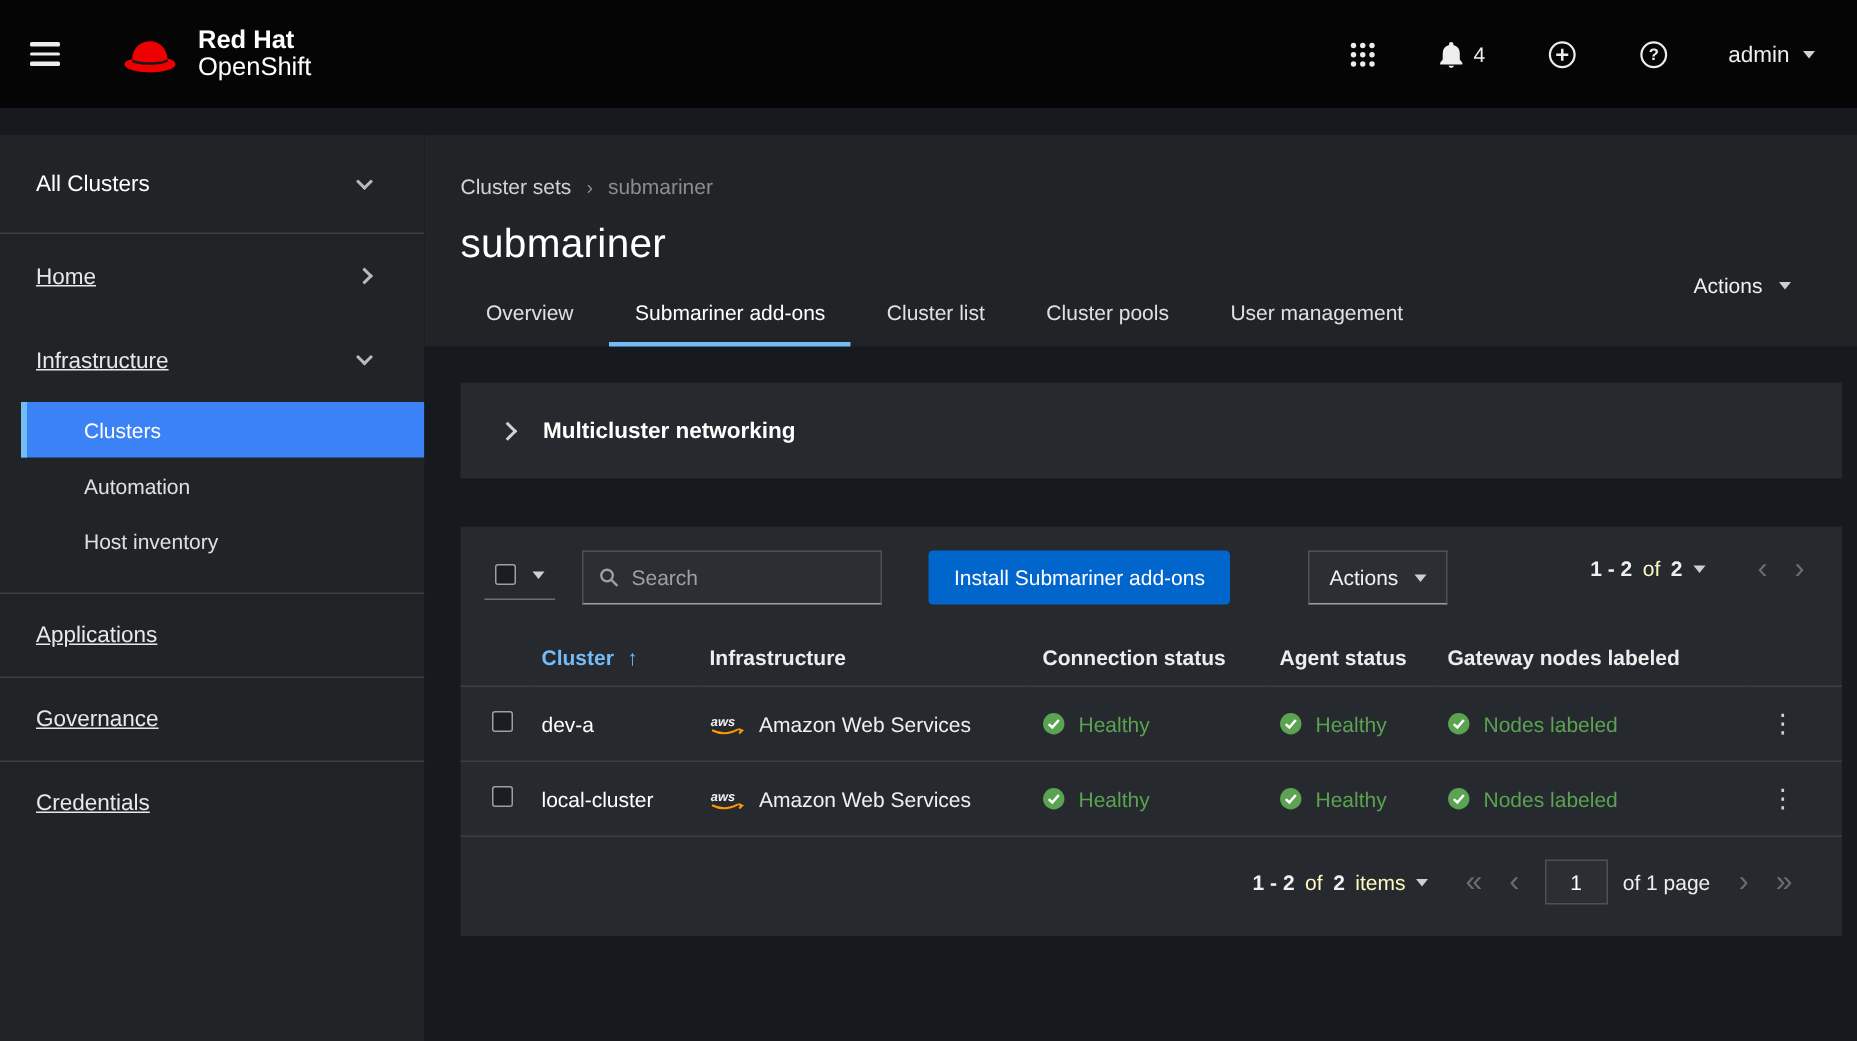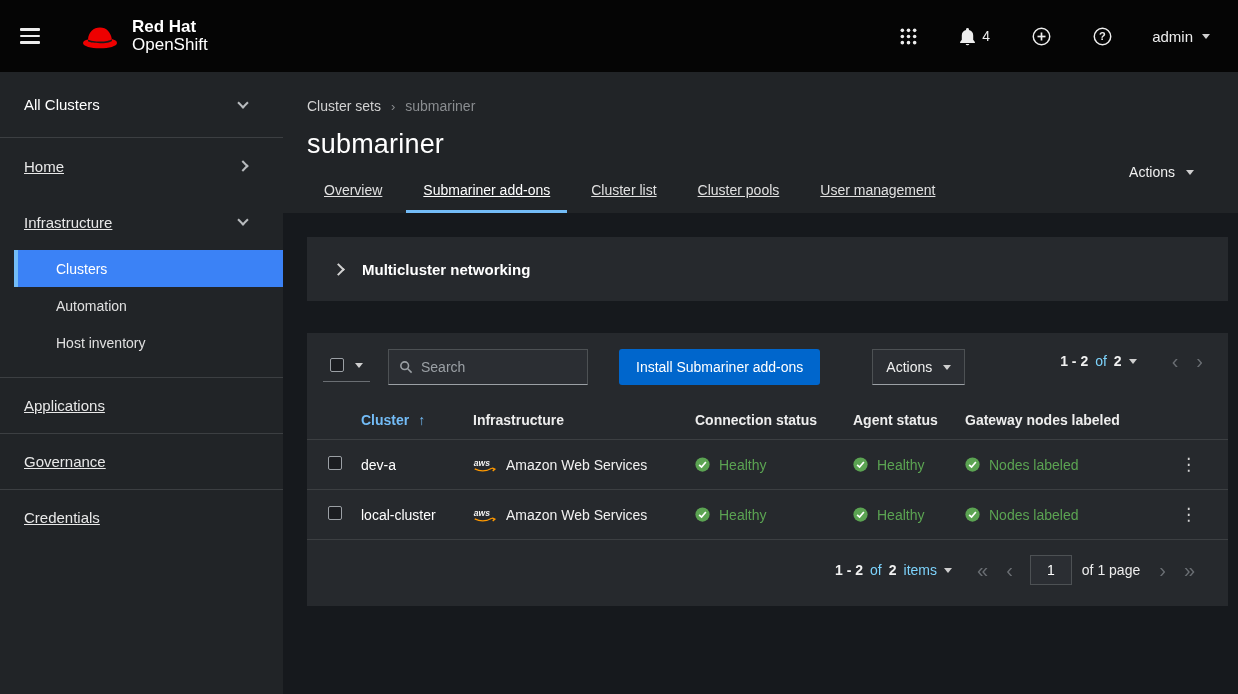--- a/index.html
+++ b/index.html
@@ -30,42 +30,42 @@
   .mast-right{margin-left:auto;display:flex;align-items:center;gap:38px;}
   .icon-btn{background:none;border:none;cursor:pointer;display:flex;align-items:center;gap:6px;color:#ededed;font-size:14px;padding:2px;}
   .user-menu{background:none;border:none;cursor:pointer;display:flex;align-items:center;gap:9px;color:#ededed;font-size:15px;font-family:inherit;}
 
   
   .caret{width:0;height:0;border-left:4px solid transparent;border-right:4px solid transparent;border-top:5px solid #cfcfcf;display:inline-block;}
   .chev{width:8px;height:8px;border-right:2px solid #b8bbbe;border-bottom:2px solid #b8bbbe;display:inline-block;transform:rotate(45deg);margin-top:-4px;}
   .chev.right{transform:rotate(-45deg);margin-top:0;}
 
   
-  .layout{flex:1;display:flex;min-height:0;}
+  .layout{flex:1;display:flex;min-height:0;margin-top:18px;}
 
   
   .sidebar{flex:0 0 283px;background:var(--panel-bg);display:flex;flex-direction:column;overflow:hidden;}
   .perspective{height:66px;display:flex;align-items:center;justify-content:space-between;padding:0 36px 0 24px;border-bottom:1px solid var(--border);cursor:pointer;font-size:15px;color:#fff;}
   .nav-item{height:56px;display:flex;align-items:center;justify-content:space-between;padding:0 36px 0 24px;cursor:pointer;font-size:15px;color:#e8e8e8;text-decoration:underline;}
   .nav-item.sep{border-top:1px solid var(--border);}
   .subnav{margin-bottom:16px;}
   .subnav-item{height:37px;display:flex;align-items:center;margin-left:14px;border-left:4px solid transparent;padding-left:38px;font-size:14px;color:#e0e0e0;cursor:pointer;}
   .subnav-item.current{border-left-color:var(--link-blue);background:#3b82f6;color:#fff;}
 
   
   .main{flex:1;display:flex;flex-direction:column;min-width:0;background:var(--page-bg);}
   .page-header{background:var(--panel-bg);padding:26px 28px 0 24px;position:relative;}
   .breadcrumb{display:flex;align-items:center;gap:10px;font-size:14px;margin-bottom:15px;}
   .breadcrumb a{color:#d2d2d2;text-decoration:none;cursor:pointer;}
   .bc-sep{color:#8a8d90;font-size:13px;}
   .bc-current{color:#8a8d90;}
   .page-title{font-size:27px;font-weight:400;color:#fff;margin-bottom:13px;letter-spacing:.2px;}
   .page-actions{position:absolute;right:44px;top:92px;display:flex;align-items:center;gap:11px;cursor:pointer;font-size:14px;color:#f0f0f0;background:none;border:none;font-family:inherit;}
   .tabs{display:flex;}
-  .tab{padding:9px 17px 12px;font-size:14px;color:#e0e0e0;cursor:pointer;border-bottom:3px solid transparent;white-space:nowrap;text-decoration:underline;}
+  .tab{padding:9px 17px 12px;font-size:14px;color:#e0e0e0;cursor:pointer;border-bottom:3px solid transparent;white-space:nowrap;}
   .tab.active{color:#fff;border-bottom-color:var(--link-blue);}
   .tab + .tab{margin-left:7px;}
 
   .content{flex:1;padding:24px 10px 0 24px;overflow:hidden;}
   .card{background:var(--card-bg);}
   .expand-card{height:64px;display:flex;align-items:center;gap:19px;padding:0 27px;margin-bottom:32px;cursor:pointer;}
   .expand-chev{width:9px;height:9px;border-right:2px solid #d2d2d2;border-bottom:2px solid #d2d2d2;transform:rotate(-45deg);display:inline-block;}
   .section-title{font-size:15px;font-weight:700;color:#fff;}
 
   
@@ -73,21 +73,21 @@
   .bulk-select{display:flex;align-items:center;gap:11px;padding:9px 7px;border-bottom:1px solid #6a6e73;cursor:pointer;background:none;border-top:none;border-left:none;border-right:none;}
   .checkbox{width:14px;height:14px;border:1px solid #9ba0a5;background:#1b1d21;border-radius:2px;display:inline-block;cursor:pointer;}
   .searchbox{display:flex;align-items:center;gap:8px;width:200px;height:36px;background:#2b2e33;border:1px solid #4d5154;border-bottom-color:#9ba0a5;padding:0 10px;margin-left:18px;}
   .searchbox input{flex:1;background:none;border:none;outline:none;color:#fff;font-size:14px;font-family:inherit;min-width:0;}
   .searchbox input::placeholder{color:#9ba0a5;}
   .btn-primary{height:36px;padding:0 17px;background:var(--blue);color:#fff;border:none;border-radius:3px;font-size:14px;cursor:pointer;margin-left:31px;font-family:inherit;}
   .actions-toggle{display:flex;align-items:center;gap:11px;height:36px;padding:0 13px;border:1px solid #4d5154;border-bottom-color:#9ba0a5;background:#2b2e33;cursor:pointer;margin-left:52px;color:#f0f0f0;font-size:14px;font-family:inherit;}
   .pagination-top{margin-left:auto;display:flex;align-items:center;}
   .pag-summary{display:flex;align-items:center;gap:7px;background:none;border:none;color:#f0f0f0;font-size:14px;cursor:pointer;font-family:inherit;}
   .pag-summary b{font-weight:700;}
-  .dim{color:#7dd3fc;font-weight:400;}
+  .dim{color:#fef9c3;font-weight:400;}
   .nav-arrow{background:none;border:none;color:#6a6e73;font-size:20px;cursor:pointer;padding:2px 9px;line-height:1;font-family:inherit;}
   .pagination-top .nav-arrow.first{margin-left:26px;}
 
   
   table{width:100%;border-collapse:collapse;}
   th,td{text-align:left;padding:11px 8px;font-size:14px;}
   thead th{color:#ededed;font-weight:700;border-bottom:1px solid var(--border);}
   tbody td{border-bottom:1px solid var(--border);height:50px;}
   .col-check{width:46px;padding-left:21px;}
   .col-cluster{width:112px;}

